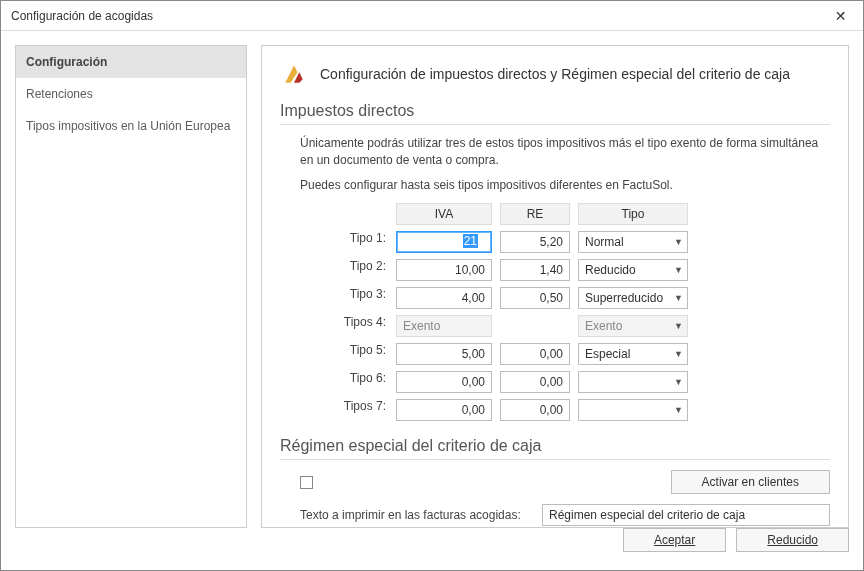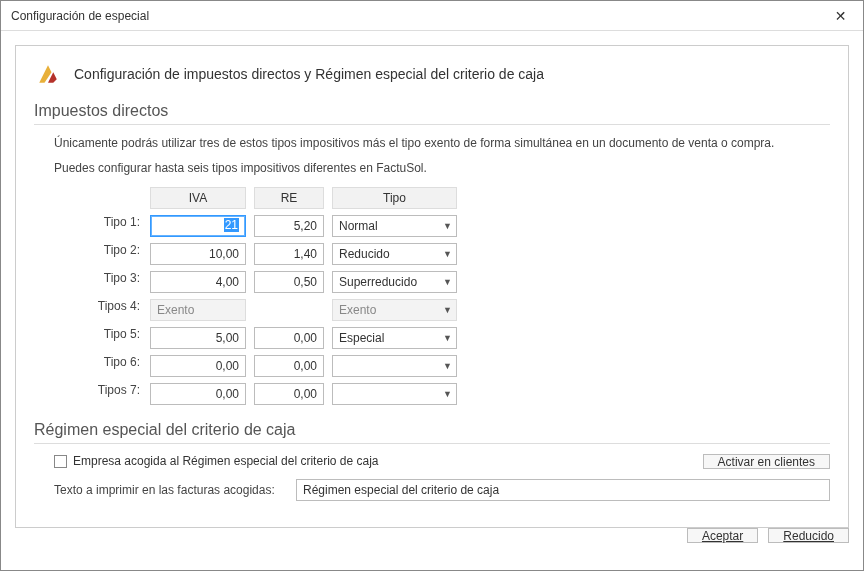--- a/index.html
+++ b/index.html
@@ -80,21 +80,21 @@
     background: #f2f2f2;
     border: 1px solid #ddd;
     text-align: center;
     font-size: 12px;
     color: #333;
     height: 22px;
     line-height: 20px;
   }
   .col-iva { width: 96px; margin-right: 8px; }
   .col-re  { width: 70px; margin-right: 8px; }
-  .col-tipo{ width: 125px; }
+  .col-tipo{ width: 110px; }
   input.txt {
     height: 22px;
     border: 1px solid #bcbcbc;
     padding: 0 6px;
     font: inherit;
     text-align: right;
     background: #fff;
     color: #333;
   }
   input.txt.left { text-align: left; }
@@ -112,22 +112,22 @@
   }
   .sel.disabled { background: #f3f3f3; color: #888; border-color: #ddd; cursor: default; }
   .sel .caret { margin-left: auto; font-size: 9px; color: #555; }
   .section2 { margin-top: 12px; }
   .chk-row { display: flex; align-items: center; margin: 8px 0 10px 20px; }
   .chk {
     width: 13px; height: 13px; border: 1px solid #888; margin-right: 6px;
     background: #fff; cursor: pointer;
   }
   .btn {
-    height: 15px;
-    padding: 0 14px;
+    height: 24px;
+    padding: 0 30px;
     border: 1px solid #bcbcbc;
     background: #f7f7f7;
     font: inherit;
     cursor: pointer;
     color: #333;
   }
   .btn.ml-auto { margin-left: auto; }
   .label-row { display: flex; align-items: center; margin: 0 0 4px 20px; gap: 12px; }
   .label-row .lbl { width: 230px; color: #444; }
   .label-row input { flex: 1; text-align: left; }
@@ -139,26 +139,37 @@
     gap: 10px;
     padding: 0 14px;
     text-decoration: underline;
   }
   .highlight { background: #3399ff; color: #fff; padding: 0 1px; }
 </style>
 </head>
 <body>
 
 <div class="titlebar">
-  <span>Configuración de especial</span>
+  <span>Configuración de acogidas</span>
   <div class="close">✕</div>
 </div>
 
 <div class="dialog-body">
 
+  <div class="sidebar">
+    <div class="sidebar-item active">
+      <span>Configuración</span>
+    </div>
+    <div class="sidebar-item">
+      <span>Retenciones</span>
+    </div>
+    <div class="sidebar-item">
+      <span>Tipos impositivos en la Unión Europea</span>
+    </div>
+  </div>
 
   <div class="main">
     <div class="header-row">
       <svg class="logo" viewBox="0 0 32 32">
         <path d="M6 26 L16 6 L20 14 L12 26 Z" fill="#e8b03a"></path>
         <path d="M16 26 L22 14 L26 22 L22 26 Z" fill="#b5322a"></path>
       </svg>
       <div class="main-title">Configuración de impuestos directos y Régimen especial del criterio de caja</div>
     </div>
 
@@ -171,21 +182,21 @@
         <div class="hlabel"></div>
         <div class="hhead col-iva">IVA</div>
         <div class="hhead col-re">RE</div>
         <div class="hhead col-tipo">Tipo</div>
       </div>
 
       <div class="hrow">
         <div class="hlabel">Tipo 1:</div>
         <div class="col-iva" style="position:relative;">
           <input class="txt active" style="width: 100%;" value="">
-          <span style="position:absolute; right:7px; top:3px; pointer-events:none;"><span class="highlight">21</span></span>
+          <span style="position:absolute; right:14px; top:3px; pointer-events:none;"><span class="highlight">21</span></span>
         </div>
         <input class="txt col-re" value="5,20" style="">
         <div class="sel col-tipo">
           <span>Normal</span>
           <span class="caret">▼</span>
         </div>
       </div>
 
       <div class="hrow">
         <div class="hlabel">Tipo 2:</div>
@@ -245,21 +256,20 @@
           <span></span>
           <span class="caret">▼</span>
         </div>
       </div>
     </div>
 
     <div class="section2">
       <div class="section-label">Régimen especial del criterio de caja</div>
       <div class="chk-row">
         <div class="chk"></div>
-        <span>Empresa acogida al Régimen especial del criterio de caja</span>
         <button class="btn ml-auto">Activar en clientes</button>
       </div>
       <div class="label-row">
         <div class="lbl">Texto a imprimir en las facturas acogidas:</div>
         <input class="txt" value="Régimen especial del criterio de caja" style="">
       </div>
     </div>
 
   </div>
 </div>

